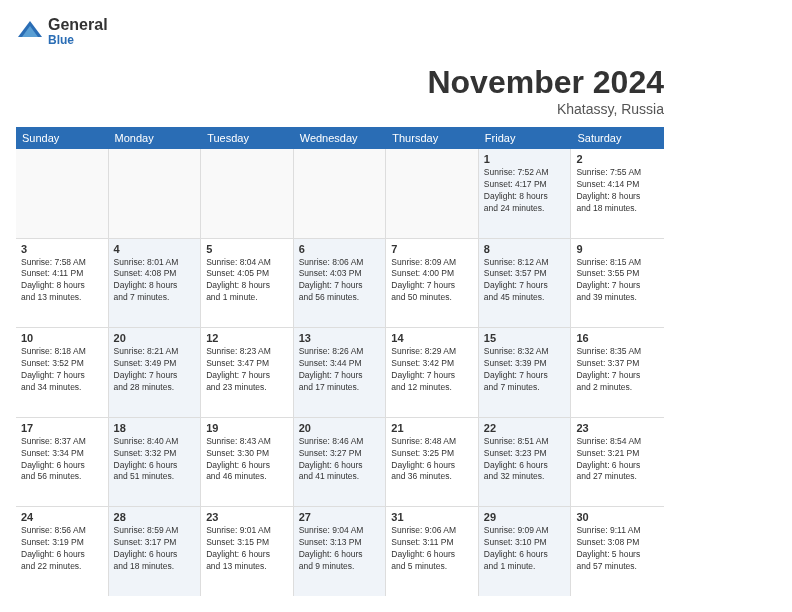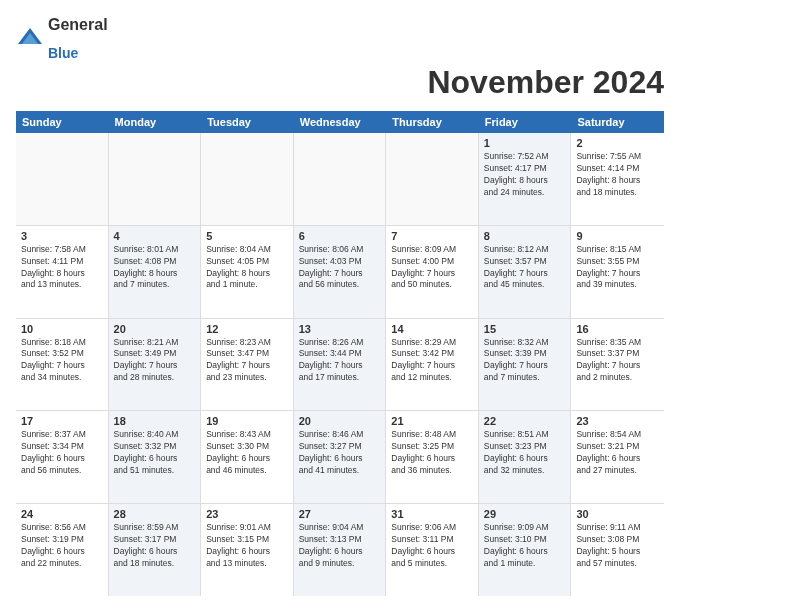--- a/index.html
+++ b/index.html
@@ -32,24 +32,23 @@
       display: flex;
       flex-direction: column;
       line-height: 1.1;
     }
     .logo-general {
       font-size: 16px;
       font-weight: bold;
       color: #333;
     }
     .logo-blue {
-      font-size: 14px;
+      font-size: 12px;
       font-weight: bold;
       color: #2a6db5;
-      margin-top: 12px;
     }
     .logo-icon {
       width: 28px;
       height: 28px;
     }
     .title-section {
       text-align: right;
     }
     .month-title {
       font-size: 32px;
@@ -67,21 +66,21 @@
       flex-direction: column;
     }
     .cal-header {
       display: grid;
       grid-template-columns: repeat(7, 1fr);
       background: #2a6db5;
     }
     .cal-header-cell {
       color: #fff;
       font-size: 11px;
-      font-weight: bold;
+      font-weight: normal;
       padding: 5px 6px;
       text-align: left;
     }
     .cal-body {
       flex: 1;
       display: flex;
       flex-direction: column;
     }
     .cal-row {
       display: grid;
@@ -133,20 +132,21 @@
         <polygon points="14,4 26,20 2,20" fill="#2a6db5"></polygon>
         <polygon points="14,9 22,20 6,20" fill="#5a9fd4"></polygon>
       </svg>
       <div class="logo-text">
         <span class="logo-general">General</span>
         <span class="logo-blue">Blue</span>
       </div>
     </div>
     <div class="title-section">
       <div class="month-title">November 2024</div>
+      <div class="location">Khatassy, Russia</div>
     </div>
   </div>
 
   <div class="calendar">
     <div class="cal-header">
     <div class="cal-header-cell">Sunday</div>
         <div class="cal-header-cell">Monday</div>
         <div class="cal-header-cell">Tuesday</div>
         <div class="cal-header-cell">Wednesday</div>
         <div class="cal-header-cell">Thursday</div>

